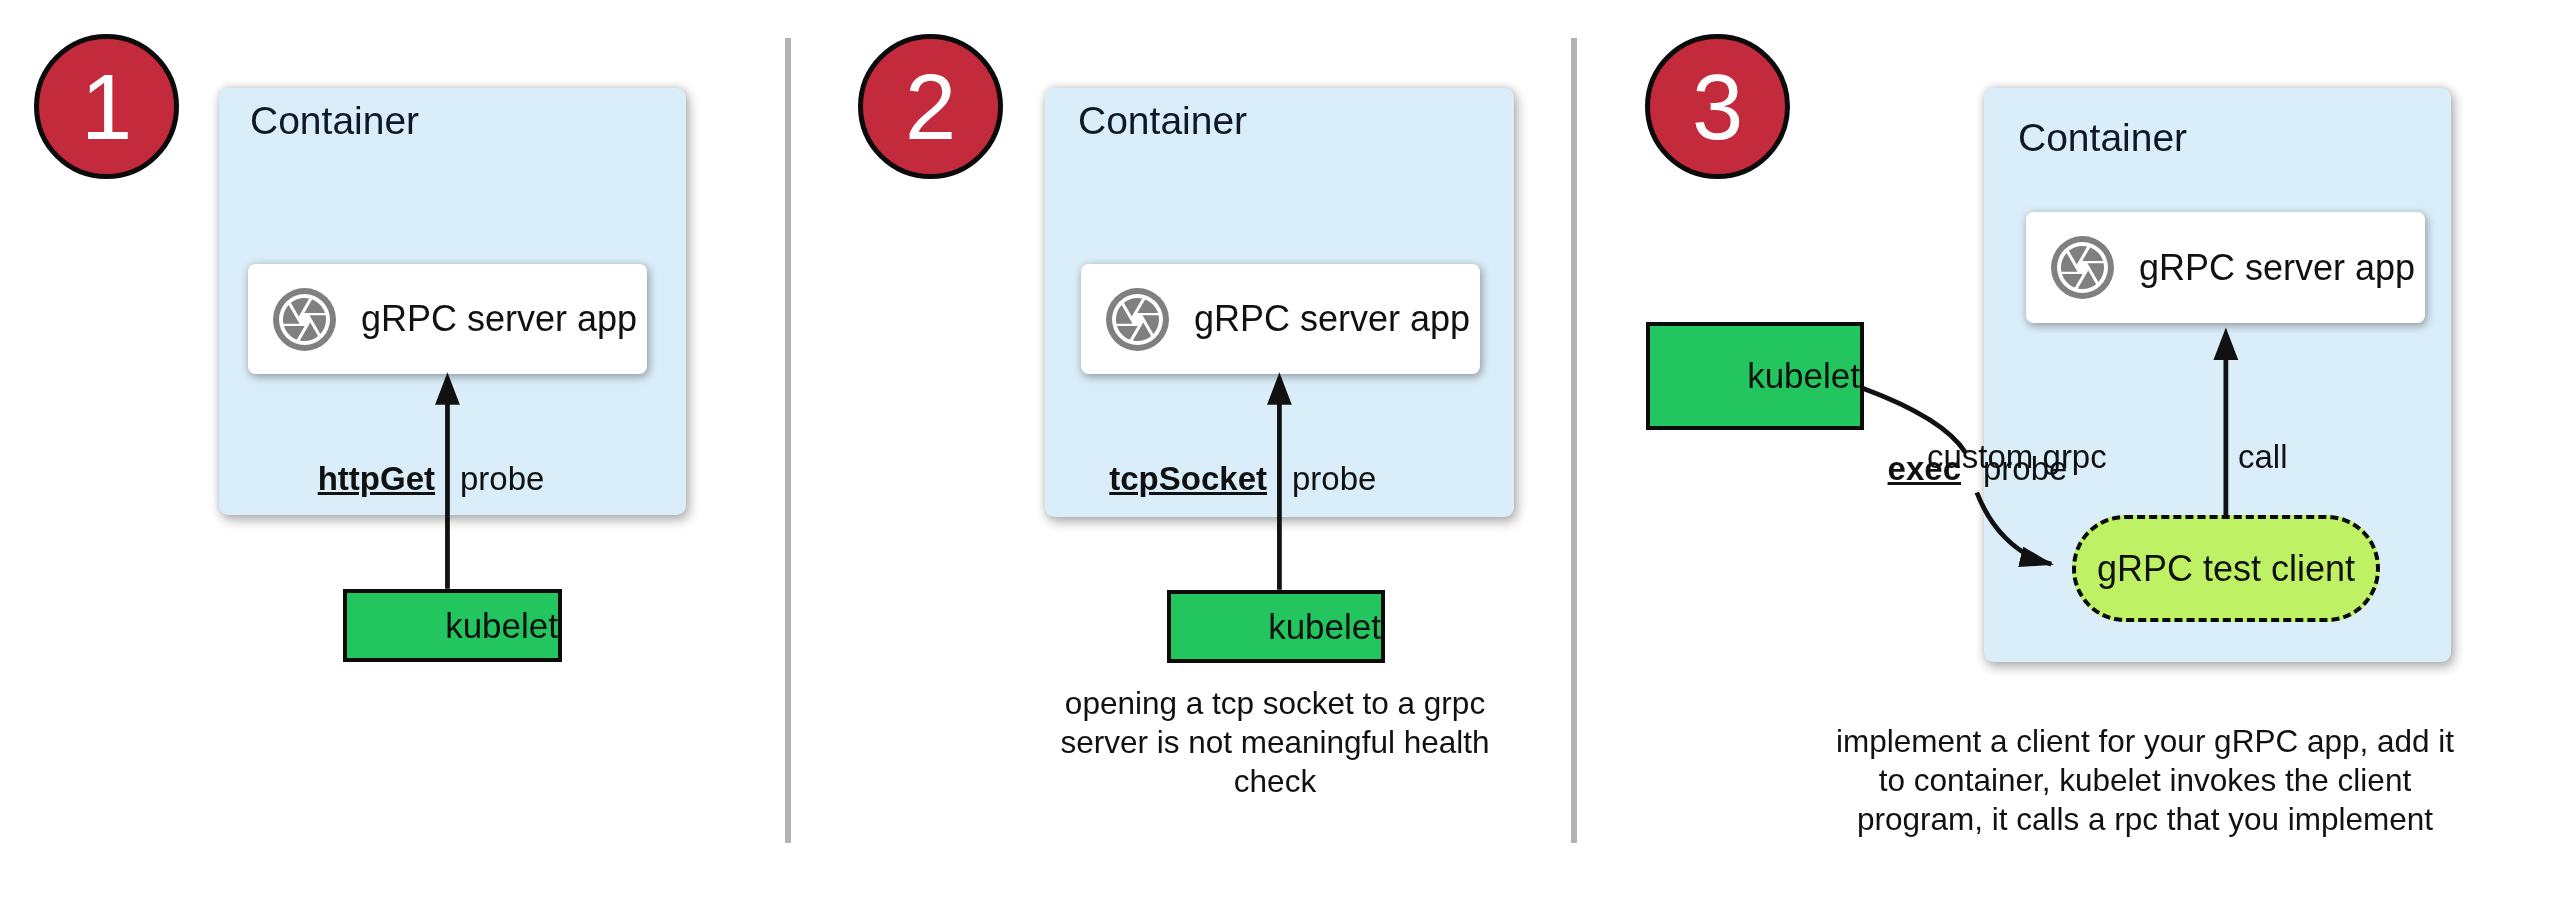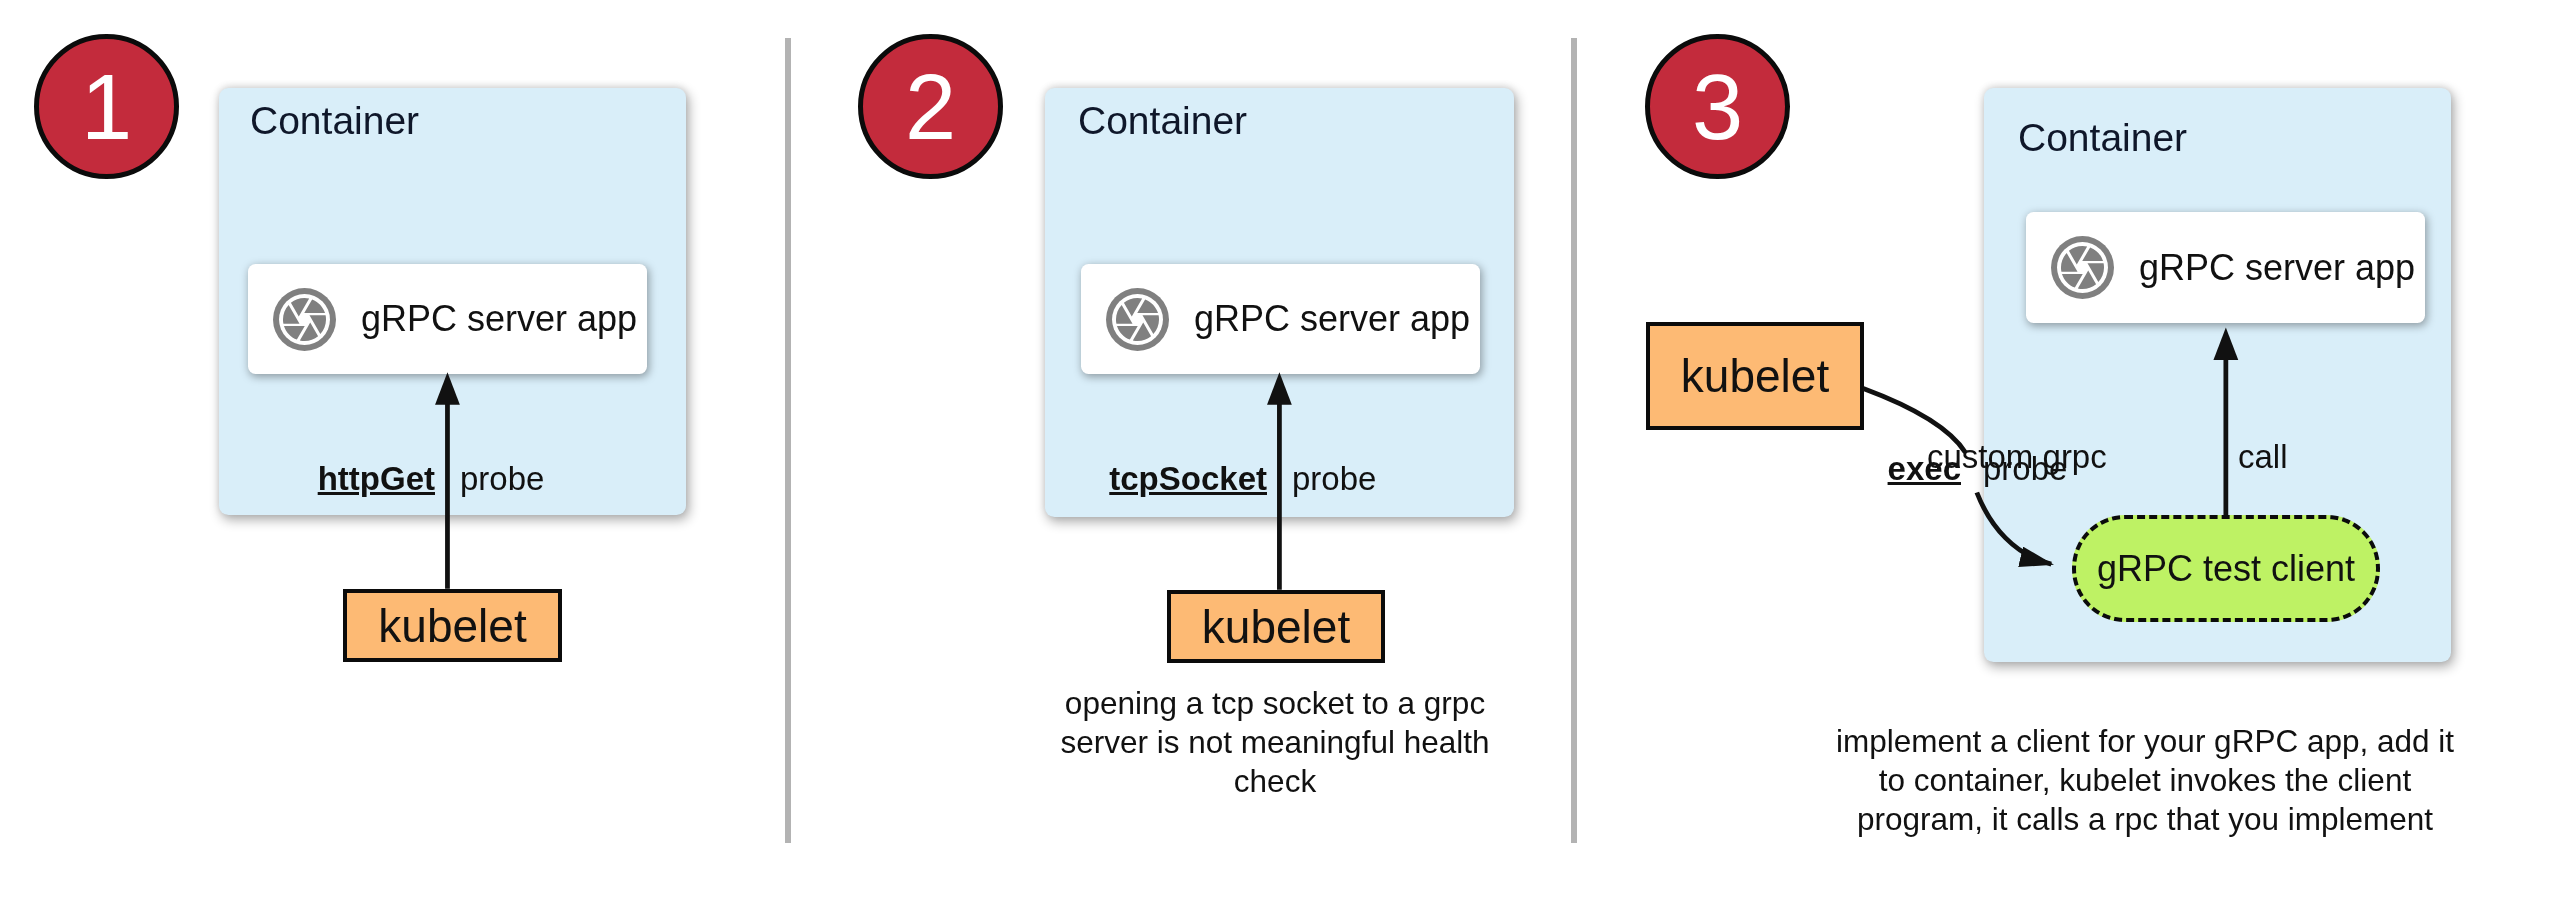--- a/index.html
+++ b/index.html
@@ -28,22 +28,22 @@
     position:absolute;font-size:39px;color:#0f172a;white-space:nowrap;
   }
   .app-box{
     position:absolute;background:#fff;border-radius:7.6px;
     box-shadow:1.9px 2.9px 8.6px rgba(0,0,0,.35);
     display:flex;align-items:center;gap:25px;padding-left:25px;box-sizing:border-box;
   }
   .app-box .label{font-size:36px;white-space:nowrap;}
   .aperture{width:63px;height:63px;flex:0 0 63px;}
   .kubelet-box{
-    position:absolute;background:#fdba74;border:4.8px solid #0b0b0b;box-sizing:border-box;
-    display:flex;align-items:center;justify-content:center;font-size:46px;
+    position:absolute;background:#22c55e;border:4.8px solid #0b0b0b;box-sizing:border-box;
+    display:flex;align-items:center;justify-content:flex-end;font-size:35px;
   }
   .probe-label{
     position:absolute;font-size:33px;line-height:42px;white-space:nowrap;
   }
   .probe-label.bold{font-weight:bold;text-decoration:underline;}
   .test-client{
     position:absolute;background:#bef264;border:4.8px dashed #0b0b0b;border-radius:53px;
     box-sizing:border-box;display:flex;align-items:center;justify-content:center;
     font-size:36px;
   }

